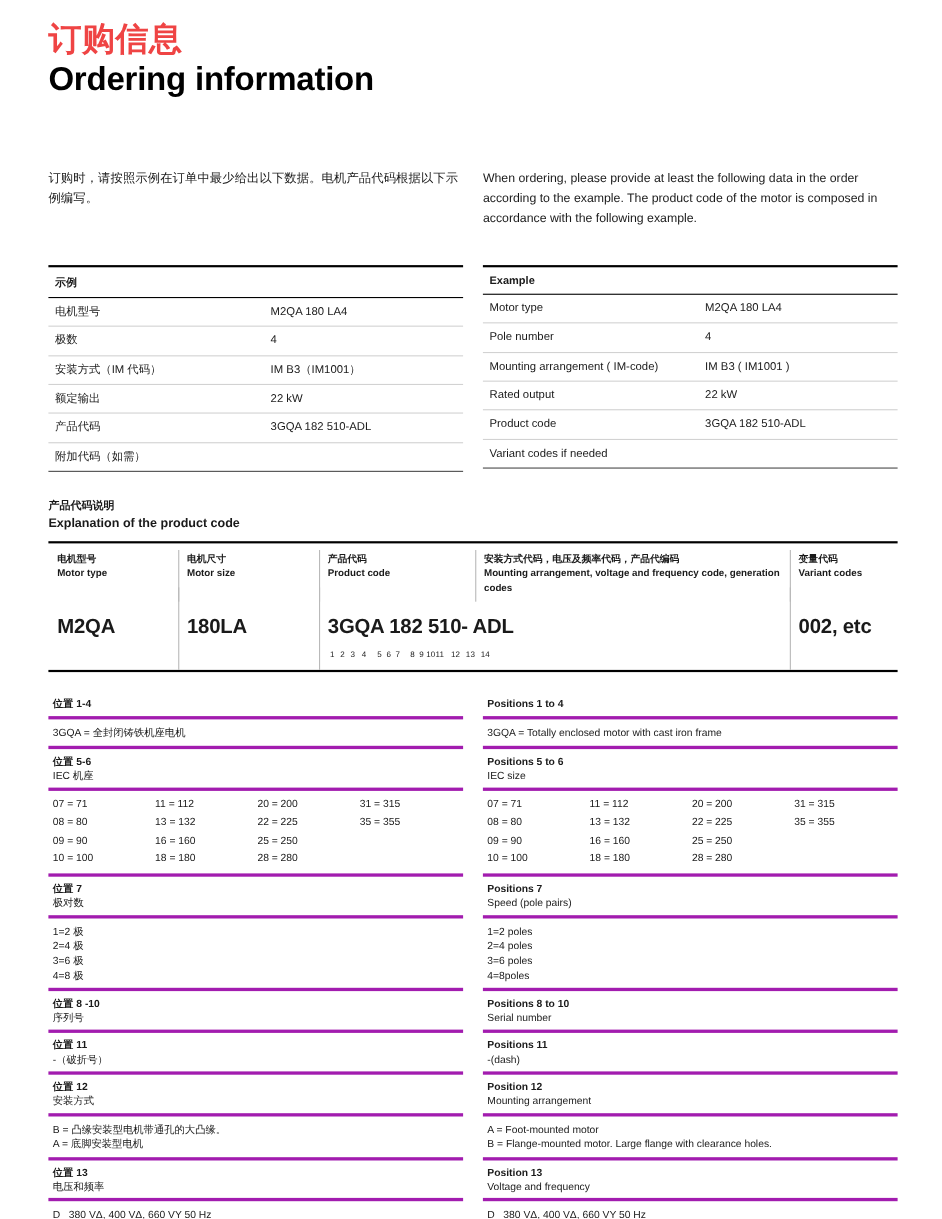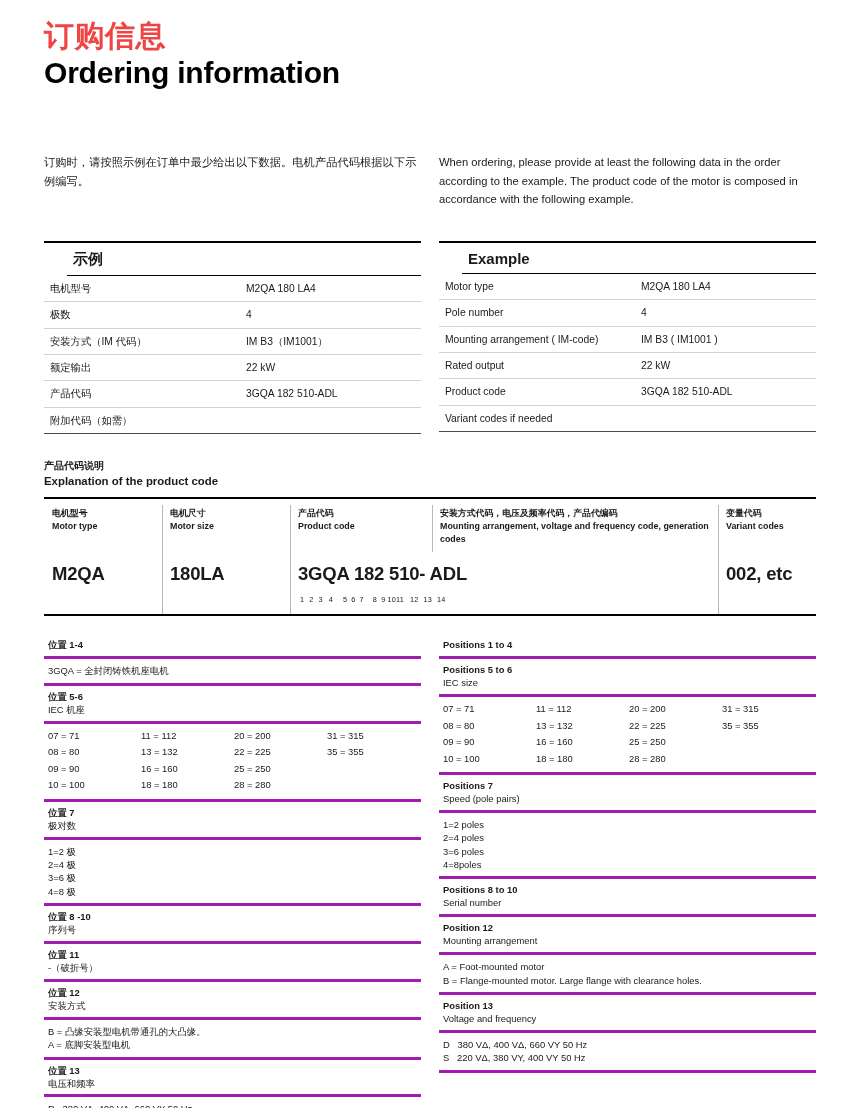--- a/index.html
+++ b/index.html
@@ -39,25 +39,24 @@
     margin-top: 62px;
   }
   .intro-col { width: 385px; font-size: 11.2px; line-height: 1.62; color: #1a1a1a; }
   .intro-col.zh { letter-spacing: 0.1px; }
 
   
   .example-wrap { display: flex; gap: 18px; margin-top: 33px; }
   .ex-table { width: 385px; }
   .ex-rule-top { border-top: 2.6px solid #000; }
   .ex-head {
-    font-size: 15px;
+    font-size: 10px;
     font-weight: bold;
     padding: 7px 0 6px 6px;
     border-bottom: 1.6px solid #000;
-    margin-left: 23px;
   }
   .ex-row {
     display: flex;
     font-size: 10.3px;
     padding: 6px 0 6px 6px;
     border-bottom: 1px solid #d2d2d2;
     line-height: 1.3;
   }
   .ex-row:last-child { border-bottom: 1.4px solid #4a4a4a; flex-direction: column; }
   .ex-label { width: 196px; flex-shrink: 0; }
@@ -356,20 +355,23 @@
               <div>S&nbsp;&nbsp;&nbsp;220 VΔ, 380 VY, 400 VY 50 Hz</div>
             </div>
           </div>
         </div>
       </div>
     <div class="detail-col">
         <div>
           <div class="d-block">
             <div class="d-head"><span class="t">Positions 1 to 4</span></div>
           </div>
+          <div class="d-block">
+            <div class="d-body">3GQA = Totally enclosed motor with cast iron frame</div>
+          </div>
         </div>
         <div>
           <div class="d-block">
             <div class="d-head"><span class="t">Positions 5 to 6</span><span class="s">IEC size</span></div>
           </div>
           <div class="d-block">
             <div class="iec-grid">
               <div class="iec-cell">
                 <div>07&nbsp;=&nbsp;71</div>
                 <div>08&nbsp;=&nbsp;80</div>
@@ -410,20 +412,25 @@
             </div>
           </div>
         </div>
         <div>
           <div class="d-block">
             <div class="d-head"><span class="t">Positions 8 to 10</span><span class="s">Serial number</span></div>
           </div>
         </div>
         <div>
           <div class="d-block">
+            <div class="d-head"><span class="t">Positions 11</span><span class="s">-(dash)</span></div>
+          </div>
+        </div>
+        <div>
+          <div class="d-block">
             <div class="d-head"><span class="t">Position 12</span><span class="s">Mounting arrangement</span></div>
           </div>
           <div class="d-block">
             <div class="d-body tight">
               <div>A = Foot-mounted motor</div>
               <div>B = Flange-mounted motor. Large flange with clearance holes.</div>
             </div>
           </div>
         </div>
         <div>

